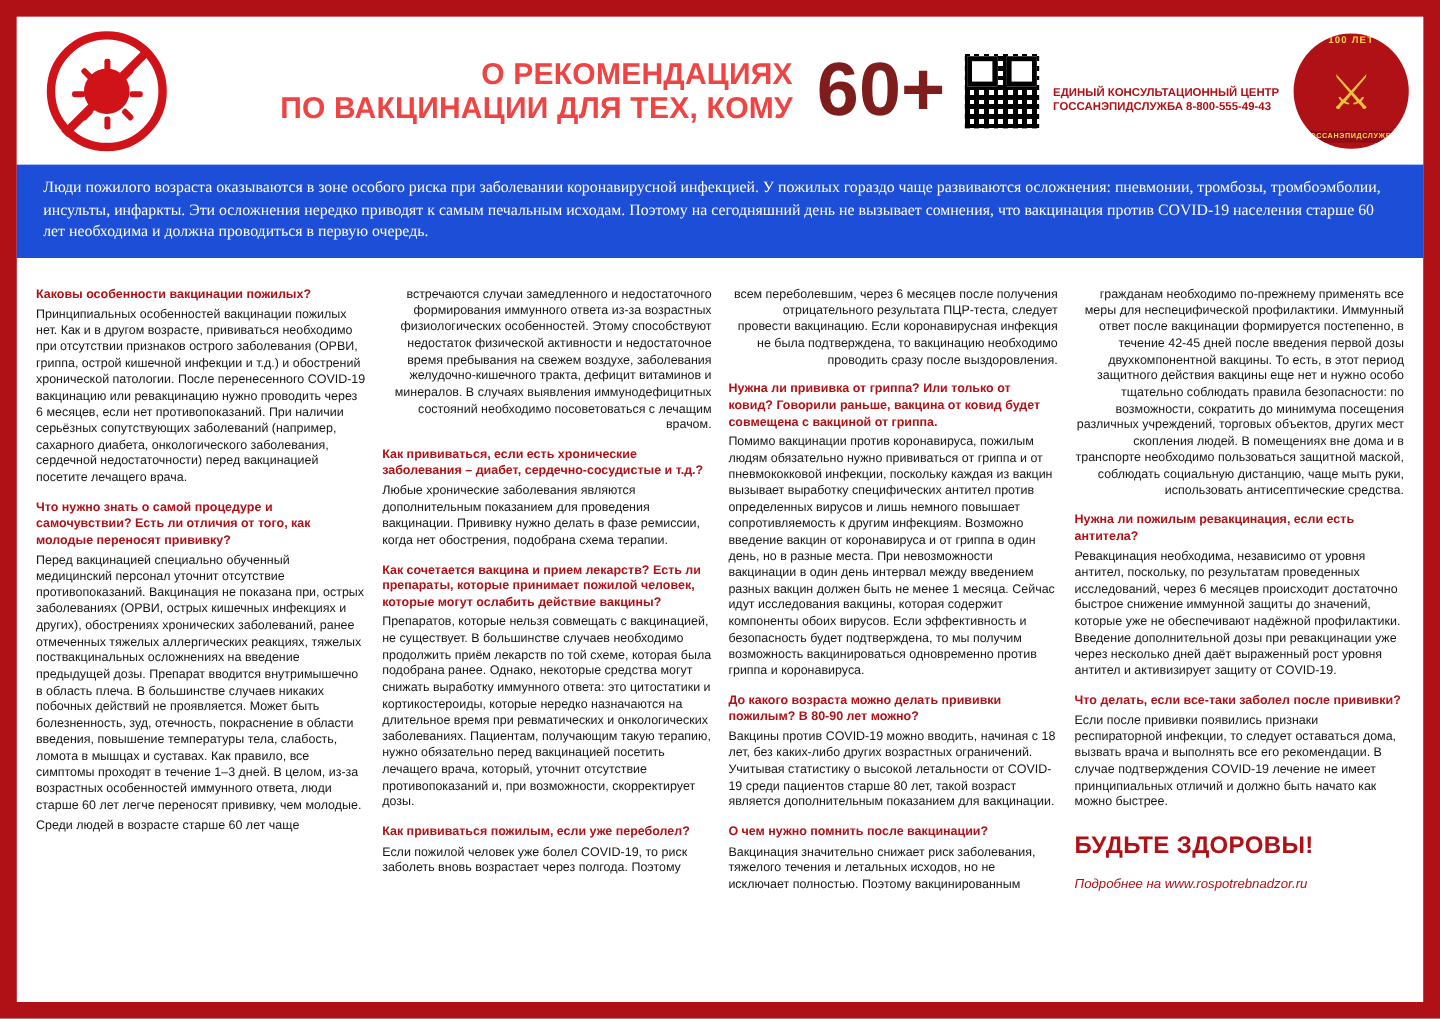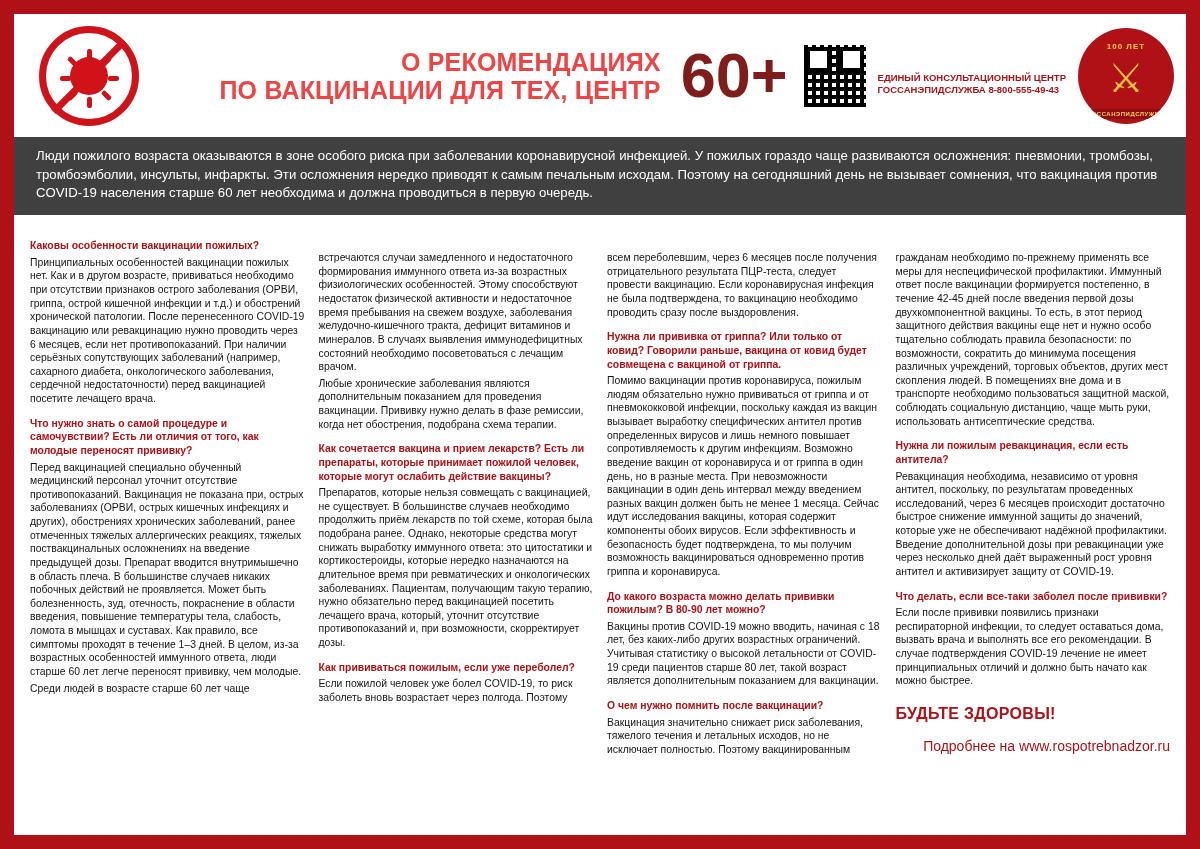--- a/index.html
+++ b/index.html
@@ -159,21 +159,21 @@
     background: #b01117;
     color: #ffd24a;
     position: relative;
     display: flex;
     align-items: center;
     justify-content: center;
     overflow: hidden;
   }
   .emblem-inner .top-text {
     position: absolute;
-    top: 14px;
+    top: 1px;
     left: 0;
     right: 0;
     text-align: center;
     font-size: 8px;
     font-weight: bold;
     letter-spacing: 1px;
   }
   .emblem-inner .bottom-text {
     position: absolute;
     bottom: 5px;
@@ -188,26 +188,27 @@
   }
   .eagle {
     font-size: 40px;
     line-height: 1;
     color: #f0c040;
     margin-top: 4px;
   }
 
   
   .lead {
-    background: #404040;
+    background: #1d4ed8;
     color: #ffffff;
     padding: 10px 22px 12px 22px;
     font-size: 13.2px;
     line-height: 1.42;
     flex: 0 0 auto;
+    font-family: Liberation Serif, serif;
   }
 
   
   .columns {
     flex: 1 1 auto;
     display: flex;
     gap: 14px;
     padding: 24px 16px 8px 16px;
     box-sizing: border-box;
     overflow: hidden;
@@ -222,33 +223,33 @@
     color: #b01117;
     font-weight: bold;
     margin: 0 0 2px 0;
   }
   .q.spaced { margin-top: 11px; }
   .a {
     margin: 0 0 0 0;
     text-align: left;
   }
   .a.spaced { margin-top: 3px; }
-  .cont { margin-top: 12px; }
+  .cont { margin-top: 0; text-align: right; }
   .health {
     color: #b01117;
     font-weight: bold;
-    font-size: 16px;
+    font-size: 20px;
     margin-top: 16px;
     letter-spacing: 0.3px;
   }
   .more {
     color: #b01117;
-    font-size: 14px;
+    font-size: 11px;
     margin-top: 12px;
-    text-align: right;
+    font-style: italic;
   }
 </style>
 </head>
 <body>
 
 <div class="poster">
 
   <div class="header">
 
     <div class="virus-badge">
@@ -262,21 +263,21 @@
           <span class="spike" style="transform: rotate(180deg) translateY(-24px);"></span>
           <span class="spike" style="transform: rotate(225deg) translateY(-24px);"></span>
           <span class="spike" style="transform: rotate(270deg) translateY(-24px);"></span>
           <span class="spike" style="transform: rotate(315deg) translateY(-24px);"></span>
         </div>
       </div>
     </div>
 
     <div class="headline">
       <div class="l1">О РЕКОМЕНДАЦИЯХ</div>
-      <div class="l2">ПО ВАКЦИНАЦИИ ДЛЯ ТЕХ, ЦЕНТР</div>
+      <div class="l2">ПО ВАКЦИНАЦИИ ДЛЯ ТЕХ, КОМУ</div>
     </div>
 
     <div class="big60">60+</div>
 
     <div class="qr"></div>
 
     <div class="rpn-block">
       <div class="rpn-sub">
         <span>ЕДИНЫЙ КОНСУЛЬТАЦИОННЫЙ ЦЕНТР</span><br>
         <span>ГОССАНЭПИДСЛУЖБА</span>
@@ -298,20 +299,21 @@
   <div class="columns">
     <div class="col" id="col0">
         <div class="q">Каковы особенности вакцинации пожилых?</div>
         <div class="a spaced">Принципиальных особенностей вакцинации пожилых нет. Как и в другом возрасте, прививаться необходимо при отсутствии признаков острого заболевания (ОРВИ, гриппа, острой кишечной инфекции и т.д.) и обострений хронической патологии. После перенесенного COVID-19 вакцинацию или ревакцинацию нужно проводить через 6 месяцев, если нет противопоказаний. При наличии серьёзных сопутствующих заболеваний (например, сахарного диабета, онкологического заболевания, сердечной недостаточности) перед вакцинацией посетите лечащего врача.</div>
         <div class="q spaced">Что нужно знать о самой процедуре и самочувствии? Есть ли отличия от того, как молодые переносят прививку?</div>
         <div class="a spaced">Перед вакцинацией специально обученный медицинский персонал уточнит отсутствие противопоказаний. Вакцинация не показана при, острых заболеваниях (ОРВИ, острых кишечных инфекциях и других), обострениях хронических заболеваний, ранее отмеченных тяжелых аллергических реакциях, тяжелых поствакцинальных осложнениях на введение предыдущей дозы. Препарат вводится внутримышечно в область плеча. В большинстве случаев никаких побочных действий не проявляется. Может быть болезненность, зуд, отечность, покраснение в области введения, повышение температуры тела, слабость, ломота в мышцах и суставах. Как правило, все симптомы проходят в течение 1–3 дней. В целом, из-за возрастных особенностей иммунного ответа, люди старше 60 лет легче переносят прививку, чем молодые.</div>
         <div class="a spaced">Среди людей в возрасте старше 60 лет чаще</div>
       </div>
     <div class="col" id="col1">
         <div class="a cont">встречаются случаи замедленного и недостаточного формирования иммунного ответа из-за возрастных физиологических особенностей. Этому способствуют недостаток физической активности и недостаточное время пребывания на свежем воздухе, заболевания желудочно-кишечного тракта, дефицит витаминов и минералов. В случаях выявления иммунодефицитных состояний необходимо посоветоваться с лечащим врачом.</div>
+        <div class="q spaced">Как прививаться, если есть хронические заболевания – диабет, сердечно-сосудистые и т.д.?</div>
         <div class="a spaced">Любые хронические заболевания являются дополнительным показанием для проведения вакцинации. Прививку нужно делать в фазе ремиссии, когда нет обострения, подобрана схема терапии.</div>
         <div class="q spaced">Как сочетается вакцина и прием лекарств? Есть ли препараты, которые принимает пожилой человек, которые могут ослабить действие вакцины?</div>
         <div class="a spaced">Препаратов, которые нельзя совмещать с вакцинацией, не существует. В большинстве случаев необходимо продолжить приём лекарств по той схеме, которая была подобрана ранее. Однако, некоторые средства могут снижать выработку иммунного ответа: это цитостатики и кортикостероиды, которые нередко назначаются на длительное время при ревматических и онкологических заболеваниях. Пациентам, получающим такую терапию, нужно обязательно перед вакцинацией посетить лечащего врача, который, уточнит отсутствие противопоказаний и, при возможности, скорректирует дозы.</div>
         <div class="q spaced">Как прививаться пожилым, если уже переболел?</div>
         <div class="a spaced">Если пожилой человек уже болел COVID-19, то риск заболеть вновь возрастает через полгода. Поэтому</div>
       </div>
     <div class="col" id="col2">
         <div class="a cont">всем переболевшим, через 6 месяцев после получения отрицательного результата ПЦР-теста, следует провести вакцинацию. Если коронавирусная инфекция не была подтверждена, то вакцинацию необходимо проводить сразу после выздоровления.</div>
         <div class="q spaced">Нужна ли прививка от гриппа? Или только от ковид? Говорили раньше, вакцина от ковид будет совмещена с вакциной от гриппа.</div>
         <div class="a spaced">Помимо вакцинации против коронавируса, пожилым людям обязательно нужно прививаться от гриппа и от пневмококковой инфекции, поскольку каждая из вакцин вызывает выработку специфических антител против определенных вирусов и лишь немного повышает сопротивляемость к другим инфекциям. Возможно введение вакцин от коронавируса и от гриппа в один день, но в разные места. При невозможности вакцинации в один день интервал между введением разных вакцин должен быть не менее 1 месяца. Сейчас идут исследования вакцины, которая содержит компоненты обоих вирусов. Если эффективность и безопасность будет подтверждена, то мы получим возможность вакцинироваться одновременно против гриппа и коронавируса.</div>

